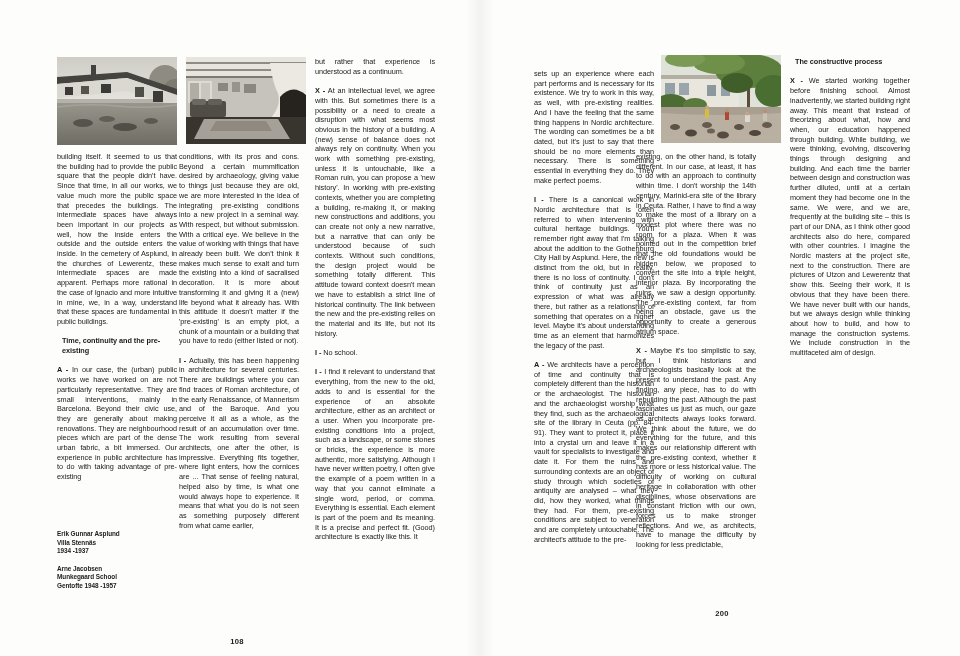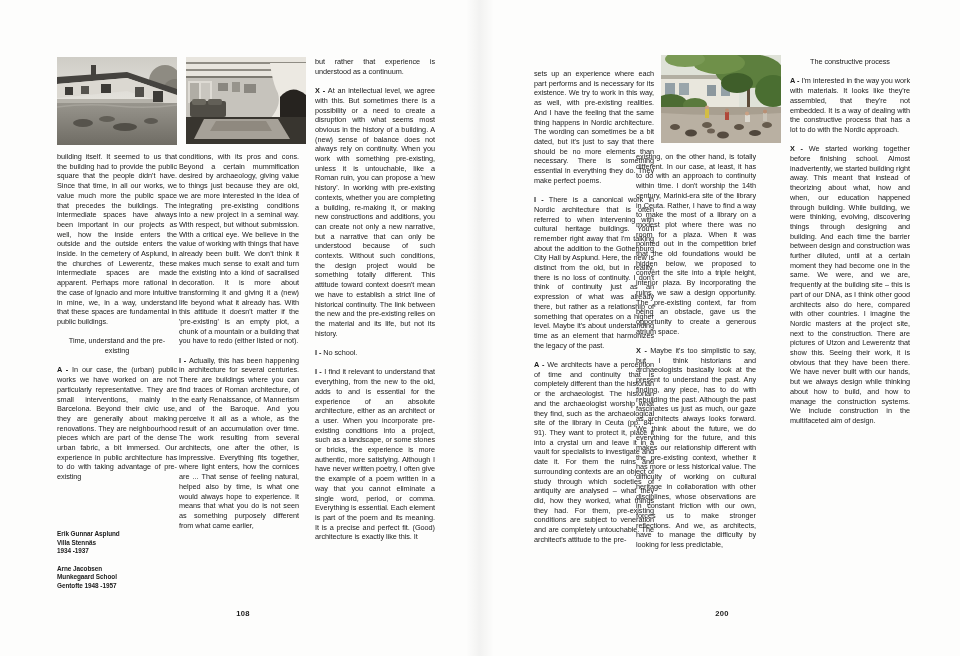--- a/index.html
+++ b/index.html
@@ -5,26 +5,26 @@
   html,body{margin:0;padding:0;width:960px;height:656px;background:#fdfdfc;overflow:hidden;}
   body{position:relative;font-family:"Liberation Sans", sans-serif;color:#1b1b1b;}
   .gutter{position:absolute;left:466px;top:0;width:28px;height:656px;
           background:linear-gradient(90deg,rgba(0,0,0,0) 0%,rgba(0,0,0,0.045) 50%,rgba(0,0,0,0) 100%);}
   .photo{position:absolute;display:block;}
   .photo svg{display:block;width:100%;height:100%;}
   .col{position:absolute;width:120px;text-align:justify;font-size:7.3px;line-height:9.7px;
        letter-spacing:-0.05px;overflow:hidden;}
   .col p{margin:0 0 9.7px 0;}
   .spk{font-weight:bold;}
-  .head{font-weight:normal;text-align:center;margin:0 5px 9.7px 5px;}
+  .head{font-weight:bold;text-align:left;margin:0 5px 9.7px 5px;}
   .captions{position:absolute;left:57px;top:530px;width:120px;font-size:6.4px;line-height:8.6px;
             font-weight:bold;text-align:left;letter-spacing:-0.05px;}
   .cap-group{margin-bottom:9px;}
   .pagenum{position:absolute;top:609px;font-size:7.6px;font-weight:bold;text-align:center;letter-spacing:0.2px;}
-  .pagenum.left{left:63px;width:360px;}
+  .pagenum.left{left:57px;width:360px;margin-top:28px;}
   .pagenum.right{left:534px;width:376px;}
 </style>
 </head>
 <body>
 
 <div class="gutter"></div>
 
 <span class="photo" style="left:57px;top:57px;width:120px;height:88px;" aria-label="Black-and-white photograph of Villa Stennäs exterior, a low house with dark roof and rocky garden">
   <svg viewBox="0 0 120 88" preserveAspectRatio="none">
     <defs>
@@ -77,21 +77,21 @@
     <rect x="6" y="42" width="14" height="6" rx="2" fill="#6b685f"></rect>
     <rect x="22" y="42" width="14" height="6" rx="2" fill="#625f57"></rect>
     <rect y="60" width="120" height="27" fill="#38352f"></rect>
     <polygon points="18,62 92,62 104,82 8,82" fill="#a6a198"></polygon>
     <polygon points="30,64 80,64 86,74 24,74" fill="#8f897f"></polygon>
   </svg>
 </span>
 
 <div class="col" style="left:57px;top:152px;height:375px;">
   <p><span>building itself. It seemed to us that the building had to provide the public square that the people didn't have. Since that time, in all our works, we value much more the public space that precedes the buildings. The intermediate spaces have always been important in our projects as well, how the inside enters the outside and the outside enters the inside. In the cemetery of Asplund, in the churches of Lewerentz, these intermediate spaces are made apparent. Perhaps more rational in the case of Ignacio and more intuitive in mine, we, in a way, understand that these spaces are fundamental in public buildings.</span></p>
-  <div class="head">Time, understand and the pre-existing</div>
+  <div class="head">Time, continuity and the pre-existing</div>
   <p><b class="spk">A - </b><span>In our case, the (urban) public works we have worked on are not particularly representative. They are small interventions, mainly in Barcelona. Beyond their civic use, they are generally about making renovations. They are neighbourhood pieces which are part of the dense urban fabric, a bit immersed. Our experience in public architecture has to do with taking advantage of pre-existing</span></p>
 </div>
 
 <div class="captions">
   <div class="cap-group">
     <div>Erik Gunnar Asplund</div>
     <div>Villa Stennäs</div>
     <div>1934 -1937</div>
   </div>
   <div class="cap-group">
@@ -159,17 +159,16 @@
   </svg>
 </span>
 
 <div class="col" style="left:636px;top:152px;height:455px;">
   <p><span>existing, on the other hand, is totally different. In our case, at least, it has to do with an approach to continuity within time. I don't worship the 14th century, Marinid-era site of the library in Ceuta. Rather, I have to find a way to make the most of a library on a modest plot where there was no room for a plaza. When it was pointed out in the competition brief that the old foundations would be hidden below, we proposed to convert the site into a triple height, interior plaza. By incorporating the ruins, we saw a design opportunity. The pre-existing context, far from being an obstacle, gave us the opportunity to create a generous atrium space.</span></p>
   <p><b class="spk">X - </b><span>Maybe it's too simplistic to say, but I think historians and archaeologists basically look at the present to understand the past. Any finding, any piece, has to do with rebuilding the past. Although the past fascinates us just as much, our gaze as architects always looks forward. We think about the future, we do everything for the future, and this makes our relationship different with the pre-existing context, whether it has more or less historical value. The difficulty of working on cultural heritage in collaboration with other disciplines, whose observations are in constant friction with our own, forces us to make stronger reflections. And we, as architects, have to manage the difficulty by looking for less predictable,</span></p>
 </div>
 
 <div class="col" style="left:790px;top:57px;height:548px;">
   <div class="head">The constructive process</div>
-  <p><b class="spk">A - </b><span>I'm interested in the way you work with materials. It looks like they're assembled, that they're not embedded. It is a way of dealing with the constructive process that has a lot to do with the Nordic approach.</span></p>
   <p><b class="spk">X - </b><span>We started working together before finishing school. Almost inadvertently, we started building right away. This meant that instead of theorizing about what, how and when, our education happened through building. While building, we were thinking, evolving, discovering things through designing and building. And each time the barrier between design and construction was further diluted, until at a certain moment they had become one in the same. We were, and we are, frequently at the building site – this is part of our DNA, as I think other good architects also do here, compared with other countries. I imagine the Nordic masters at the project site, next to the construction. There are pictures of Utzon and Lewerentz that show this. Seeing their work, it is obvious that they have been there. We have never built with our hands, but we always design while thinking about how to build, and how to manage the construction systems. We include construction in the multifaceted aim of design.</span></p>
 </div>
 
 <div class="pagenum right">200</div>
 
 </body></html>

